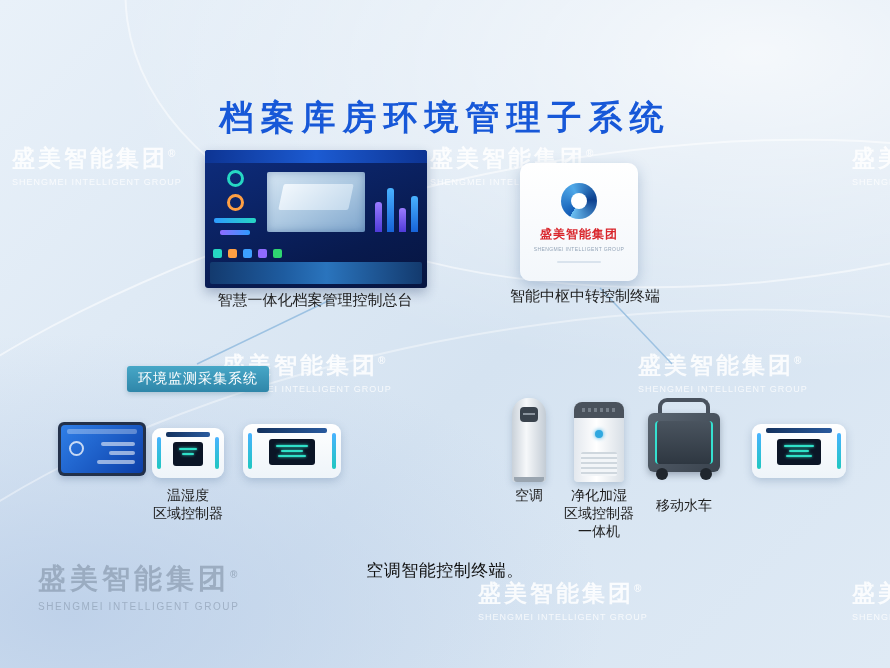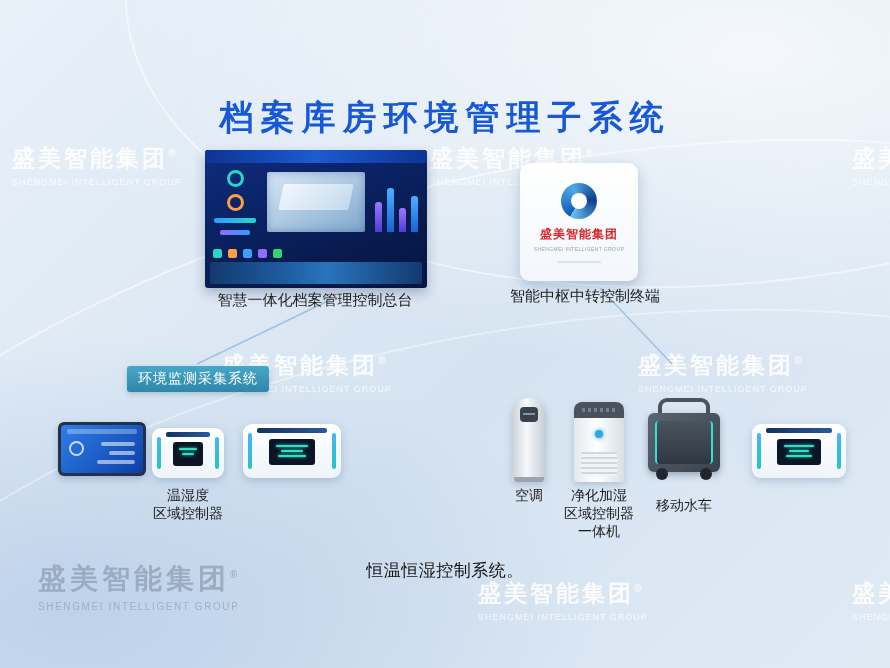--- a/index.html
+++ b/index.html
@@ -279,16 +279,16 @@
     <div class="side l"></div>
     <div class="side r"></div>
     <div class="tscreen" style="width:44px;height:26px">
       <div class="tl" style="width:30px"></div>
       <div class="tl" style="width:20px"></div>
       <div class="tl" style="width:26px"></div>
     </div>
   </div>
 
   <div class="footer">
-    <div>恒温恒湿控制系统。</div>
+    <div>空调智能控制终端。</div>
   </div>
 
 </div>
 
 </body></html>

